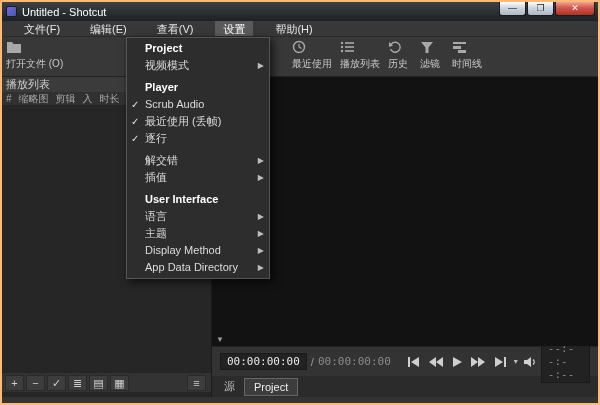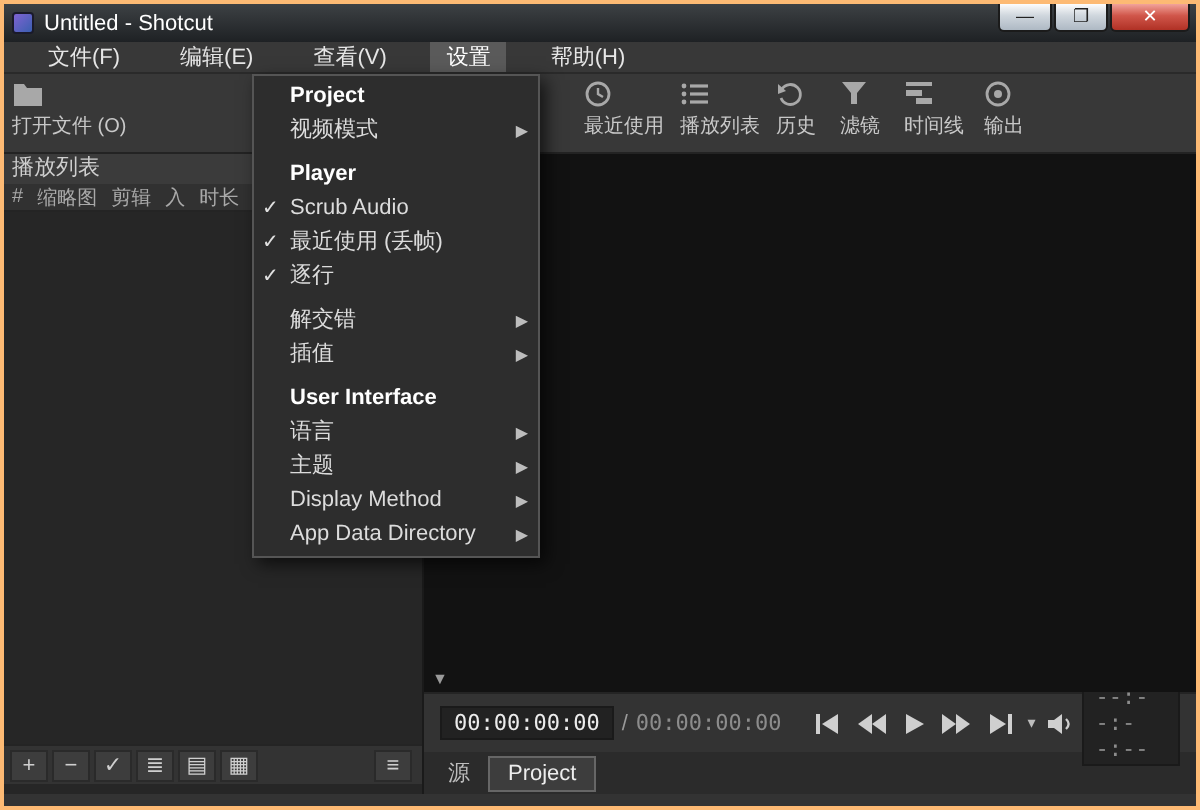--- a/index.html
+++ b/index.html
@@ -162,29 +162,20 @@
     <div class="tb-item" style="left:450px;width:38px">
       <span class="tb-icon">
         <svg width="15" height="13" viewBox="0 0 15 13">
             <rect x="1" y="1" width="13" height="2" fill="#a8a8a8"></rect>
             <rect x="1" y="5" width="8" height="3" fill="#a8a8a8"></rect>
             <rect x="6" y="9" width="8" height="3" fill="#a8a8a8"></rect>
           </svg>
       </span>
       <span class="tb-label">时间线</span>
     </div>
-    <div class="tb-item" style="left:490px;width:30px">
-      <span class="tb-icon">
-        <svg width="14" height="14" viewBox="0 0 14 14">
-            <circle cx="7" cy="7" r="5.5" fill="none" stroke="#a8a8a8" stroke-width="1.4"></circle>
-            <circle cx="7" cy="7" r="2" fill="#a8a8a8"></circle>
-          </svg>
-      </span>
-      <span class="tb-label">输出</span>
-    </div>
   </div>
 
   <div class="dropdown">
     <div class="mi header"><span>Project</span></div>
     <div class="mi"><span>视频模式</span><span class="arrow">▶</span></div>
     <div class="msep"></div>
     <div class="mi header"><span>Player</span></div>
     <div class="mi"><span class="check">✓</span><span>Scrub Audio</span></div>
     <div class="mi"><span class="check">✓</span><span>最近使用 (丢帧)</span></div>
     <div class="mi"><span class="check">✓</span><span>逐行</span></div>

